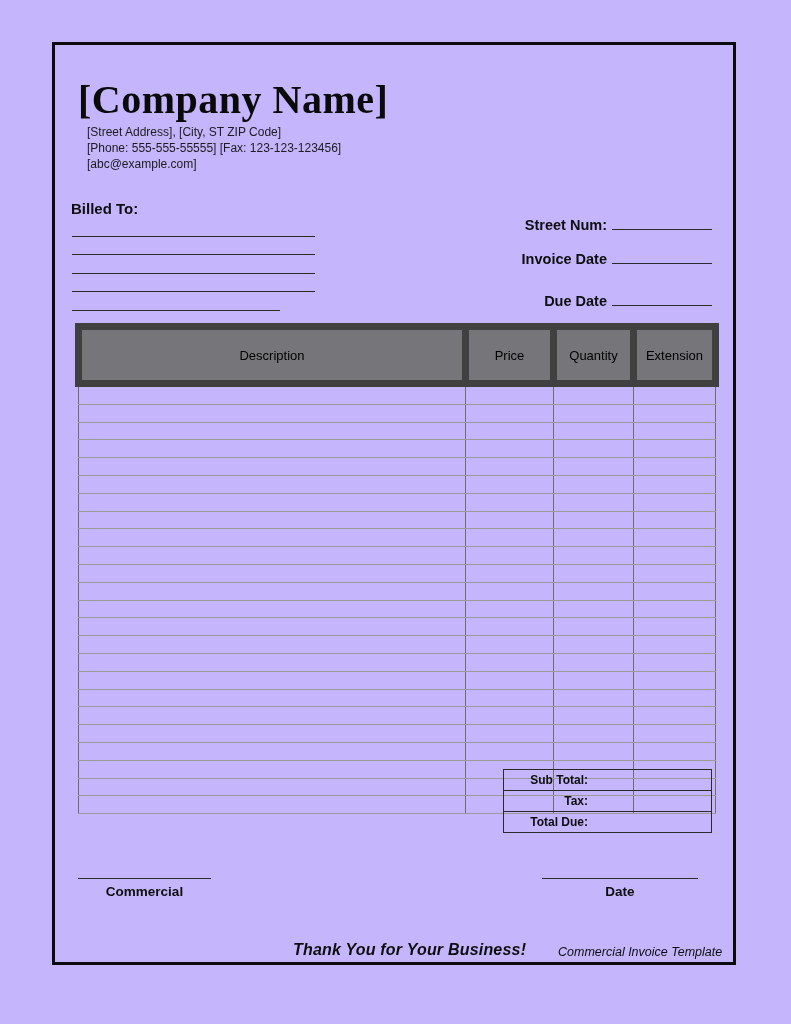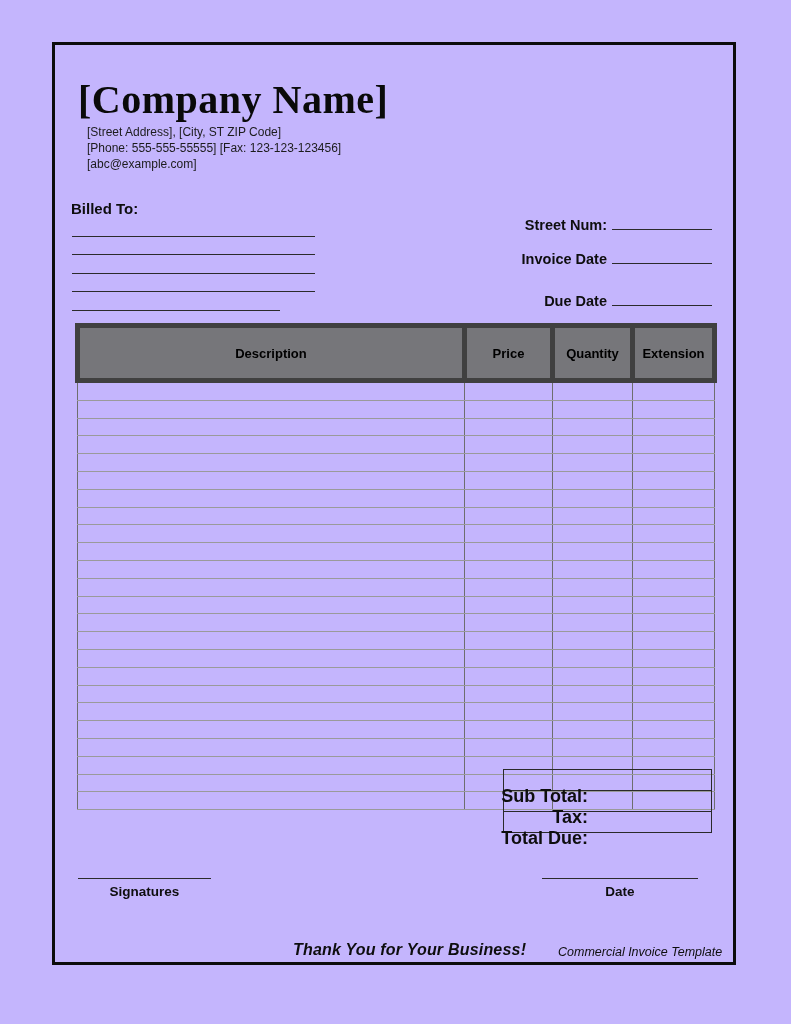--- a/index.html
+++ b/index.html
@@ -36,35 +36,35 @@
   .meta-row { position:absolute; right:79px; text-align:right; white-space:nowrap; }
   .meta-label { font-size:14.5px; font-weight:bold; color:#0e0e0e; vertical-align:baseline; }
   .meta-underline { display:inline-block; width:100px; border-bottom:1.6px solid #2b2b2b; height:13px; margin-left:5px; }
   
   .items-table {
     position:absolute; left:75px; top:323px; width:637px;
     border-collapse:collapse; table-layout:fixed;
     border:1px solid #4f4f4f;
   }
   .items-table th {
-    background:#76767a; color:#000; font-weight:bold; font-size:13px;
-    height:18px; padding:16px 2px; border:5px solid #404040; text-align:center;
+    background:#76767a; color:#000; font-weight:normal; font-size:13px;
+    height:18px; padding:16px 2px; border:7px solid #404040; text-align:center;
   }
   .items-table td {
     height:16.8px; padding:0;
     border-left:1px solid #6e6e6e; border-right:1px solid #6e6e6e;
     border-bottom:1px solid #9a9a9a;
   }
   
   .totals-box { position:absolute; left:503px; top:769px; width:209px; border:1px solid #2a2a2a; box-sizing:border-box; }
   .totals-row { position:relative; height:20px; border-bottom:1px solid #2a2a2a; }
   .totals-row:last-child { border-bottom:none; }
   .totals-label {
-    position:absolute; right:123px; top:16px; line-height:20px;
-    font-size:18px; font-weight:bold; color:#0e0e0e; white-space:nowrap;
+    position:absolute; right:123px; top:0; line-height:20px;
+    font-size:12px; font-weight:bold; color:#0e0e0e; white-space:nowrap;
   }
   .totals-value { position:absolute; left:90px; right:2px; top:0; bottom:0; }
   
   .sig-line { position:absolute; height:0; border-bottom:1.6px solid #2b2b2b; }
   .sig-line-left  { left:78px;  top:878px; width:133px; }
   .sig-line-right { left:542px; top:878px; width:156px; }
   .sig-label { position:absolute; font-size:13.5px; font-weight:bold; color:#0e0e0e; text-align:center; }
   .sig-label-left  { left:78px;  top:884px; width:133px; }
   .sig-label-right { left:542px; top:884px; width:156px; }
   
@@ -275,19 +275,19 @@
         <span class="totals-label">Tax:</span>
         <span class="totals-value"></span>
       </div>
       <div class="totals-row">
         <span class="totals-label">Total Due:</span>
         <span class="totals-value"></span>
       </div>
     </div>
 
   <div class="sig-line sig-line-left"></div>
-  <div class="sig-label sig-label-left">Signatures</div>
+  <div class="sig-label sig-label-left">Commercial</div>
   <div class="sig-line sig-line-right"></div>
   <div class="sig-label sig-label-right">Date</div>
 
   <div class="footer-thanks">Thank You for Your Business!</div>
   <div class="footer-template">Commercial Invoice Template</div>
 </div>
 
 </body></html>

